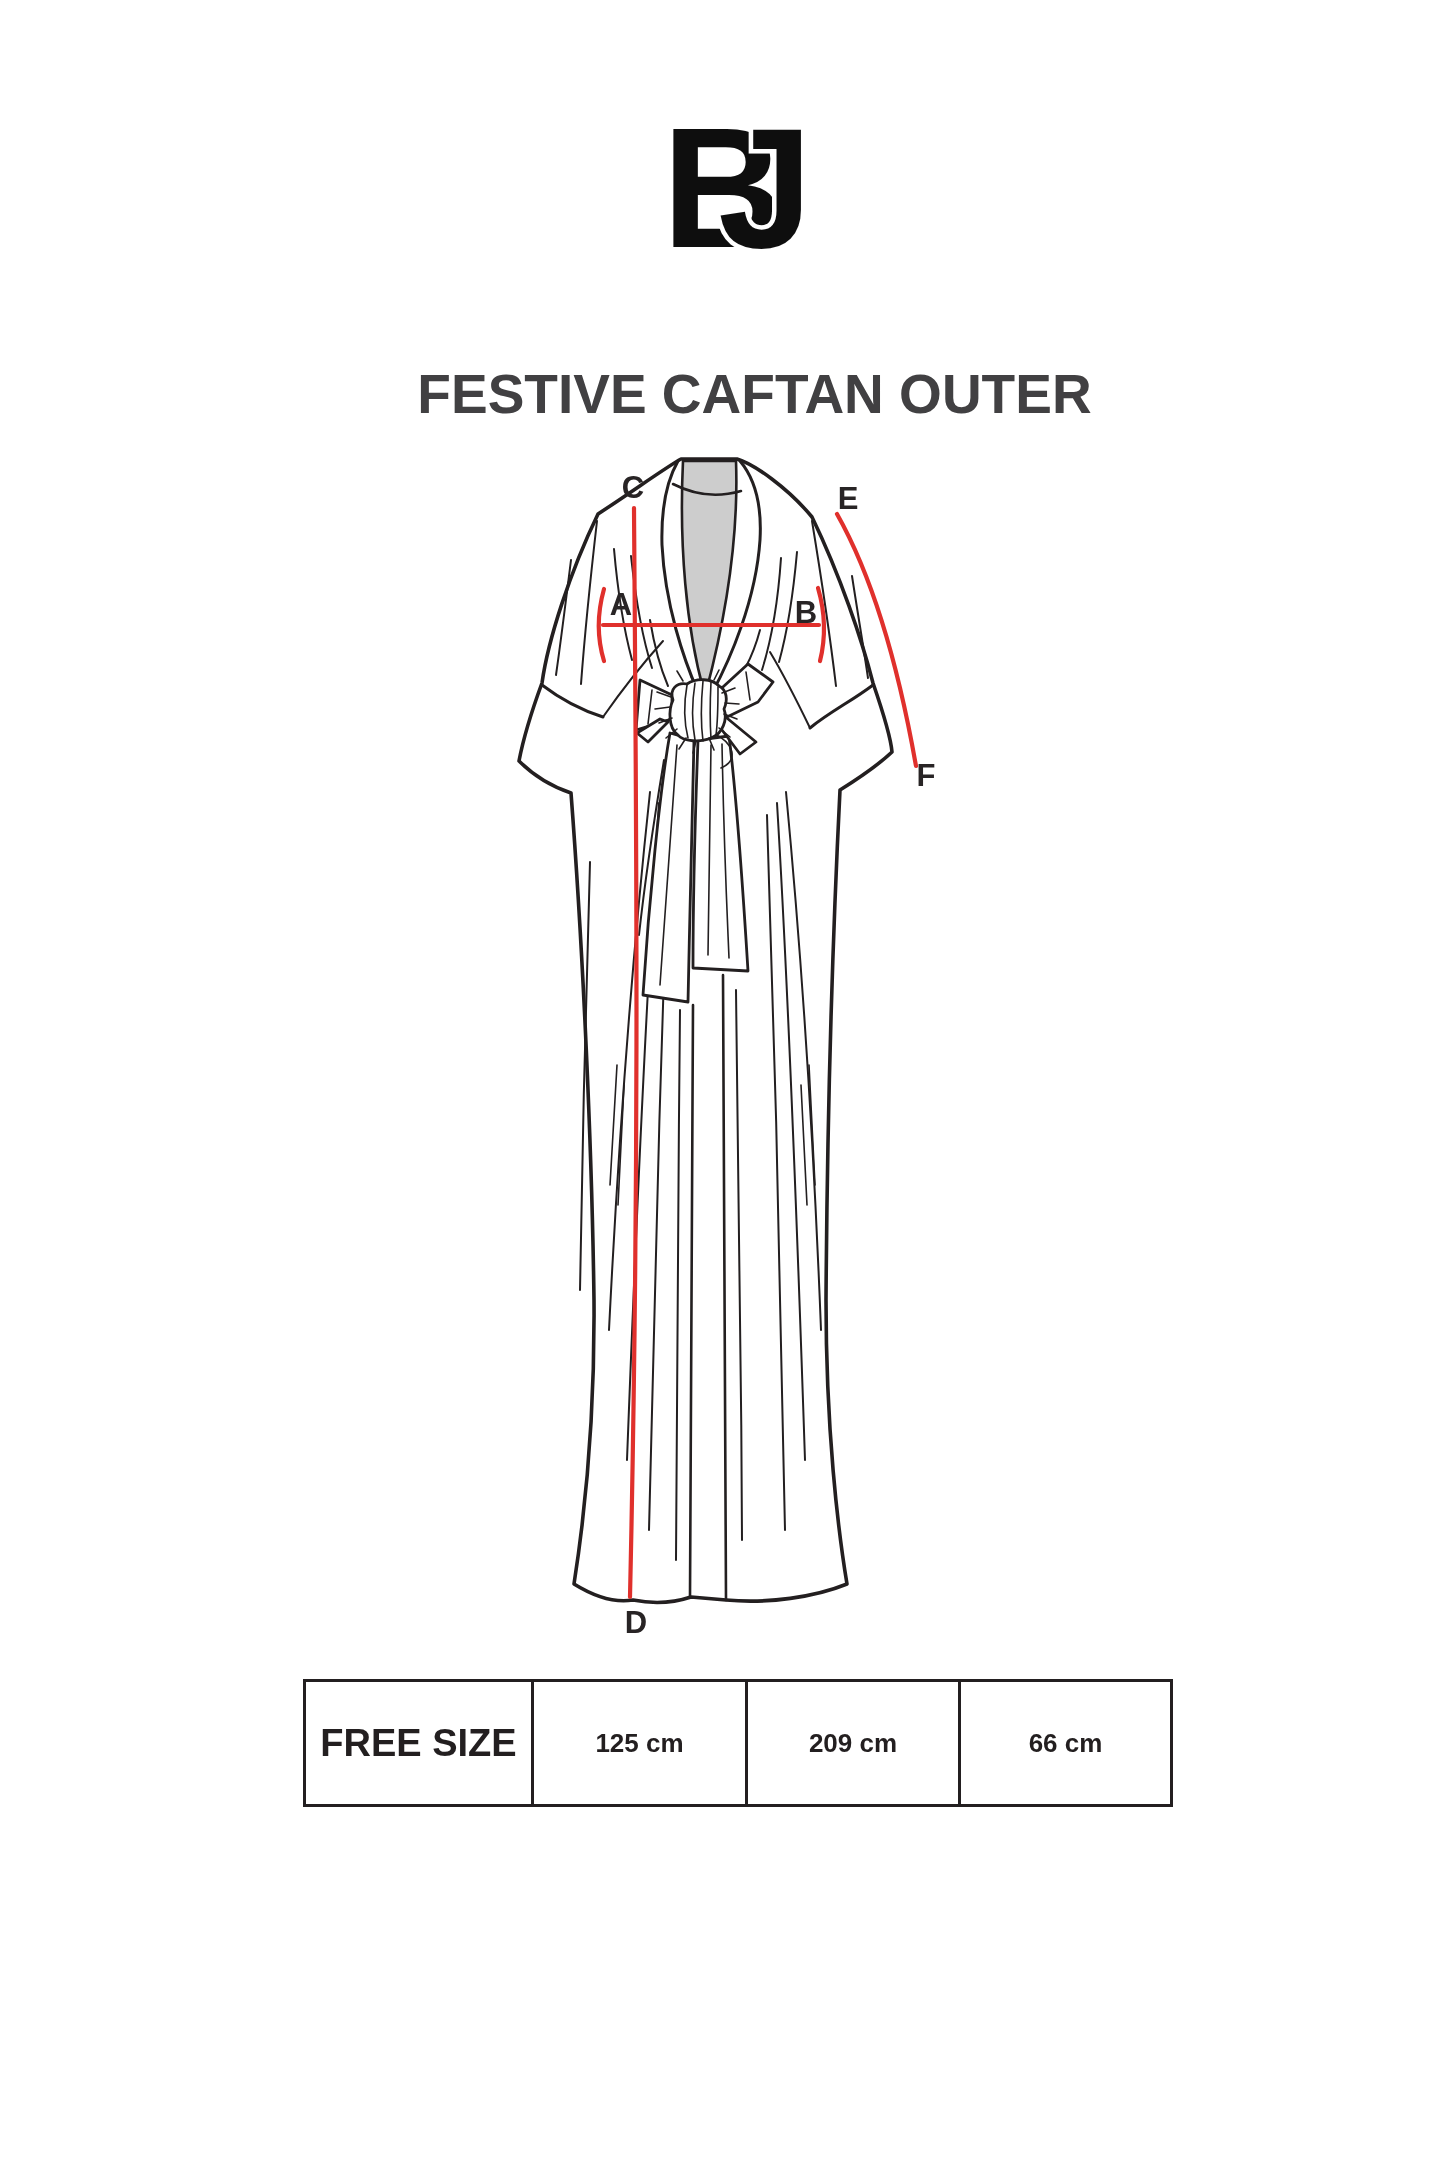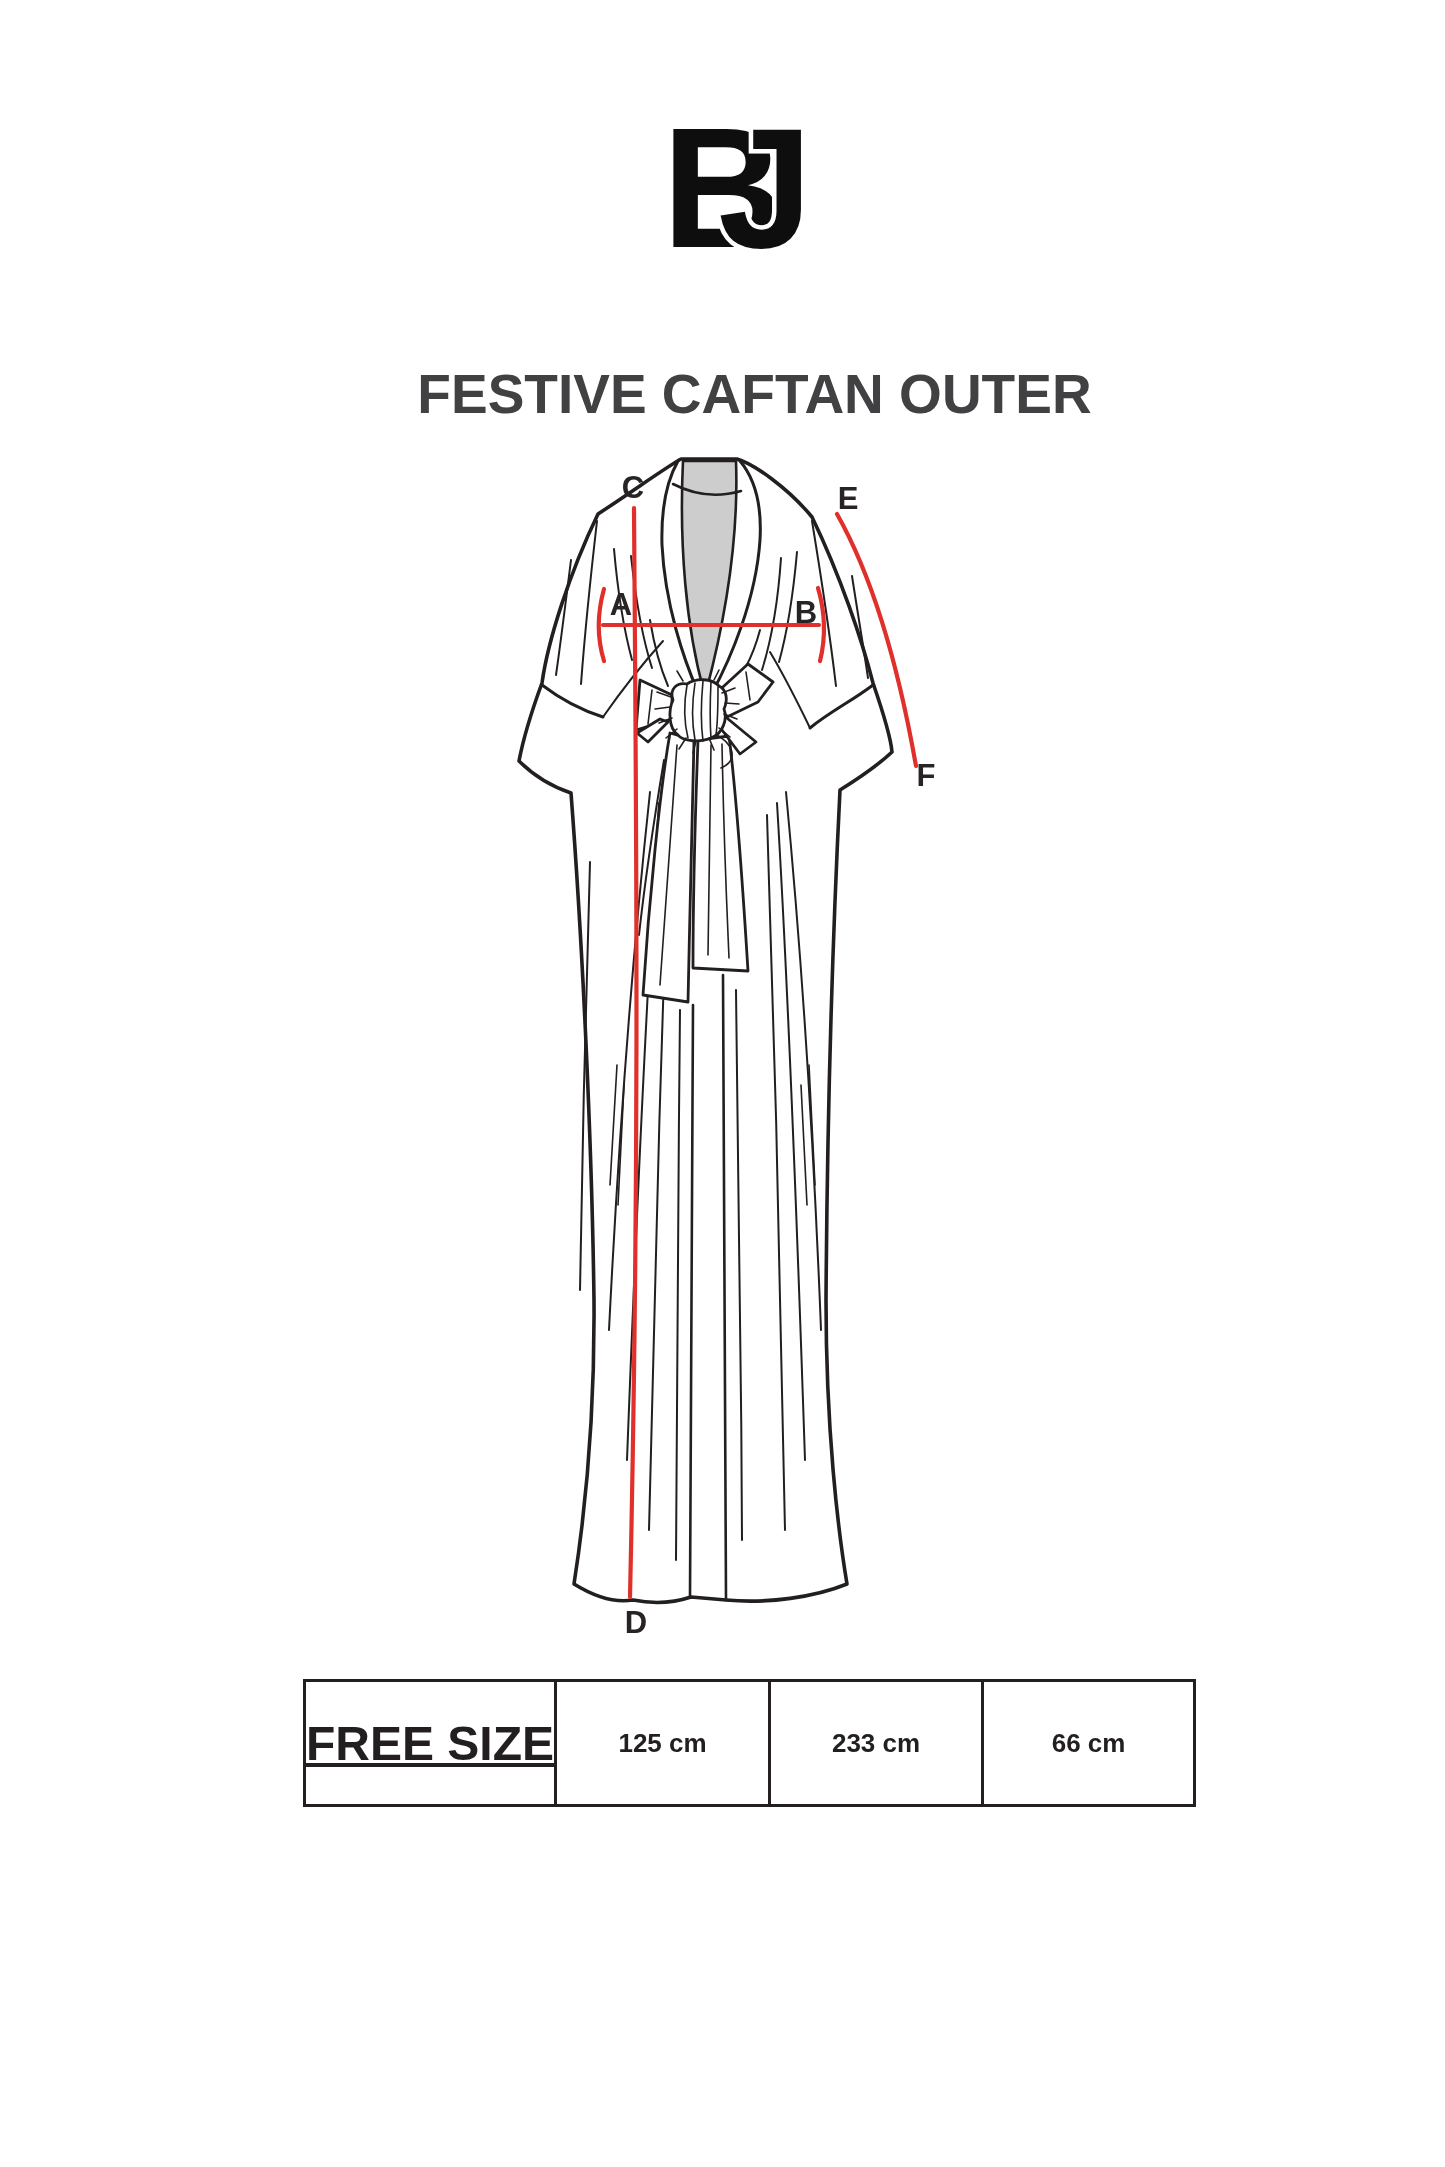--- a/index.html
+++ b/index.html
@@ -43,21 +43,21 @@
   }
   .size-table th,.size-table td{
     border:3px solid var(--ink);padding:0;text-align:center;vertical-align:middle;background:#fff;
   }
   .size-table th{height:110px;font-weight:normal;}
   .size-table td{height:122px;}
   .c0{width:225px;} .c1{width:211px;} .c2{width:210px;} .c3{width:209px;}
   .h-main{display:block;font-weight:bold;font-size:33px;line-height:1.08;color:var(--ink);}
   .h-sub{display:block;font-weight:normal;font-size:26px;letter-spacing:1px;margin-top:7px;color:var(--ink);}
   .th-size .h-main{padding-bottom:34px;}
-  .cell-size{font-weight:bold;font-size:48px;white-space:nowrap;text-decoration:underline;}
+  .cell-size{font-weight:bold;font-size:38px;white-space:nowrap;}
   .cell-val{font-weight:bold;font-size:26px;white-space:nowrap;}
 </style>
 </head>
 <body>
 
 <div class="page">
 
   <div class="logo">
     <svg viewBox="0 0 142 126" aria-hidden="true">
       <text class="logo-b" x="0" y="120">B</text>
@@ -202,19 +202,19 @@
         <text class="lbl" x="926" y="786">F</text>
       </g>
     </svg>
   </div>
 
   <table class="size-table">
     <tbody>
       <tr>
         <td class="c0 cell-size">FREE SIZE</td>
         <td class="c1 cell-val">125 cm</td>
-        <td class="c2 cell-val">233 cm</td>
+        <td class="c2 cell-val">209 cm</td>
         <td class="c3 cell-val">66 cm</td>
       </tr>
     </tbody>
   </table>
 
 </div>
 
 </body></html>

